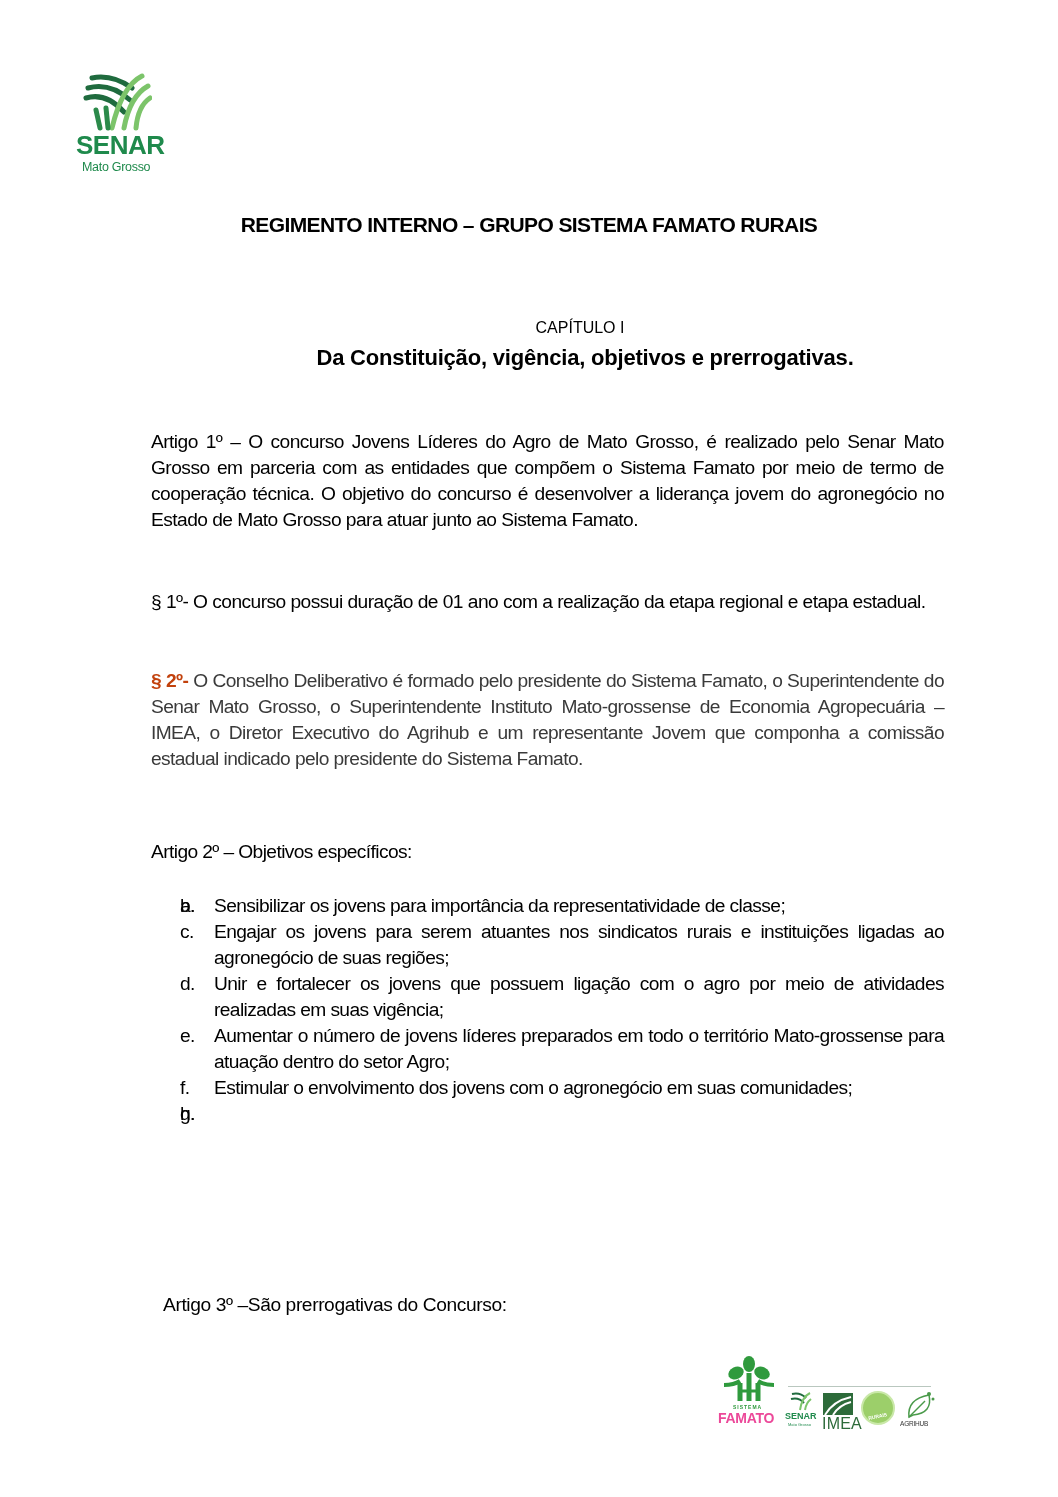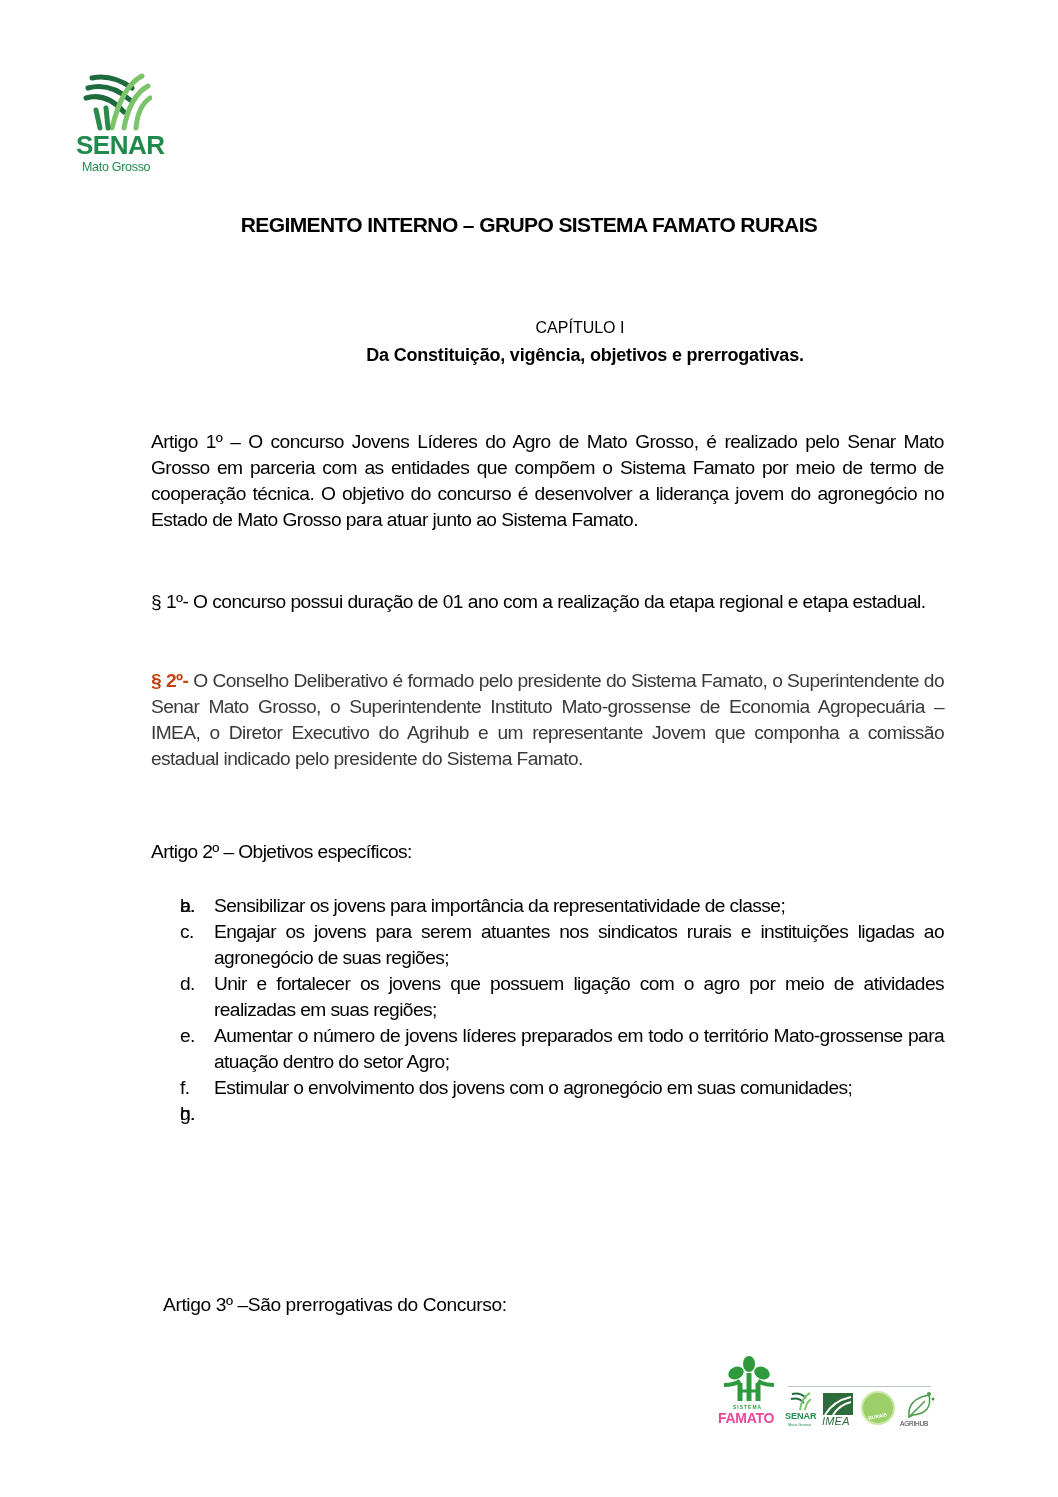--- a/index.html
+++ b/index.html
@@ -11,21 +11,21 @@
     .logo-senar { left: 72px; top: 70px; width: 90px; height: 110px; }
     .logo-senar .word { position: absolute; left: 4px; top: 60px; font-size: 26px; font-weight: bold;
                         color: #1f8a4c; letter-spacing: -0.5px; }
     .logo-senar .sub { position: absolute; left: 10px; top: 90px; font-size: 12.5px; color: #1f8a4c;
                        letter-spacing: -0.3px; }
 
     
     .doc-title { left: 0; width: 1058px; top: 213px; text-align: center; font-weight: bold; font-size: 21px;
                  letter-spacing: -0.6px; }
     .chap-title { left: 300px; width: 560px; top: 319px; text-align: center; font-weight: normal; font-size: 16px; }
-    .chap-sub { left: 300px; width: 560px; top: 345px; text-align: center; font-weight: bold; font-size: 18px;
+    .chap-sub { left: 300px; width: 560px; top: 345px; text-align: center; font-weight: bold; font-size: 22px;
                 padding-left: 10px; box-sizing: border-box; letter-spacing: -0.2px; }
 
     
     .para { left: 151px; width: 793px; font-size: 19.2px; line-height: 26px; text-align: justify;
             letter-spacing: -0.55px; }
     .para.gray { color: #3a3a3a; letter-spacing: -0.6px; font-family: "Liberation Sans", sans-serif; }
     .para .sect { font-weight: bold; color: #c2410c; margin-top: 40px; }
 
     .art2 { left: 151px; top: 841px; font-size: 19.2px; letter-spacing: -0.6px; }
     .list { left: 151px; top: 893px; width: 793px; margin: 0; padding: 0; list-style: none; }
@@ -38,21 +38,21 @@
     
     .footer { left: 718px; top: 1355px; width: 225px; height: 75px; }
     .f-divider { position: absolute; left: 70px; top: 31px; width: 143px; height: 1px; background: #b9c7bf; }
     .f-famato { position: absolute; left: 0; top: 0; width: 62px; height: 75px; }
     .f-famato .fw { position: absolute; left: 0; top: 55px; font-size: 14px; font-weight: bold; color: #ec4899; letter-spacing: -0.3px; }
     .f-famato .fs { position: absolute; left: 15px; top: 49px; font-size: 5px; font-weight: bold; color: #2f9a3d; letter-spacing: 1px; }
     .f-senar { position: absolute; left: 67px; top: 36px; width: 32px; height: 40px; }
     .f-senar .t { position: absolute; left: 0; top: 20px; font-size: 9px; font-weight: bold; color: #1f8a4c; }
     .f-senar .s { position: absolute; left: 3px; top: 31px; font-size: 4px; color: #1f8a4c; }
     .f-imea { position: absolute; left: 102px; top: 38px; width: 36px; height: 36px; }
-    .f-imea .t { position: absolute; left: 2px; top: 22px; font-size: 11px; color: #2d6b3a; letter-spacing: 0.2px; font-style: italic; }
+    .f-imea .t { position: absolute; left: 2px; top: 22px; font-size: 16px; color: #2d6b3a; letter-spacing: 0.2px; }
     .f-rurais { position: absolute; left: 143px; top: 36px; width: 34px; height: 34px; border-radius: 50%;
                 background: #9ccf6a; border: 2px solid #c9e8a8; box-sizing: border-box; }
     .f-rurais .t { position: absolute; left: 5px; top: 20px; font-size: 5px; font-weight: bold; color: #fff; transform: rotate(-12deg); }
     .f-agrihub { position: absolute; left: 182px; top: 36px; width: 40px; height: 40px; }
     .f-agrihub .t { position: absolute; left: 0; top: 29px; font-size: 6.5px; color: #333; letter-spacing: -0.2px; }
   </style>
 </head>
 <body>
 
 <div class="abs logo-senar">
@@ -81,21 +81,21 @@
 
 <div class="abs para" style="top:589px;">§ 1º- O concurso possui duração de 01 ano com a realização da etapa regional e etapa estadual.</div>
 
 <div class="abs para gray" style="top:668px;"><span class="sect">§ 2º-</span><span> O Conselho Deliberativo é formado pelo presidente do Sistema Famato, o Superintendente do Senar Mato Grosso, o Superintendente Instituto Mato-grossense de Economia Agropecuária – IMEA, o Diretor Executivo do Agrihub e um representante Jovem que componha a comissão estadual indicado pelo presidente do Sistema Famato.</span></div>
 
 <div class="abs art2">Artigo 2º – Objetivos específicos:</div>
 <ul class="abs list">
   <li><span class="mk">a.</span></li>
   <li><span class="mk">b.</span><span>Sensibilizar os jovens para importância da representatividade de classe;</span></li>
   <li><span class="mk">c.</span><span>Engajar os jovens para serem atuantes nos sindicatos rurais e instituições ligadas ao agronegócio de suas regiões;</span></li>
-  <li><span class="mk">d.</span><span>Unir e fortalecer os jovens que possuem ligação com o agro por meio de atividades realizadas em suas regiões;</span></li>
+  <li><span class="mk">d.</span><span>Unir e fortalecer os jovens que possuem ligação com o agro por meio de atividades realizadas em suas vigência;</span></li>
   <li><span class="mk">e.</span><span>Aumentar o número de jovens líderes preparados em todo o território Mato-grossense para atuação dentro do setor Agro;</span></li>
   <li><span class="mk">f.</span><span>Estimular o envolvimento dos jovens com o agronegócio em suas comunidades;</span></li>
   <li><span class="mk">g.</span></li>
   <li><span class="mk">h.</span></li>
 </ul>
 
 <div class="abs art3">Artigo 3º –São prerrogativas do Concurso:</div>
 
 <div class="abs footer">
   <div class="f-divider"></div>

